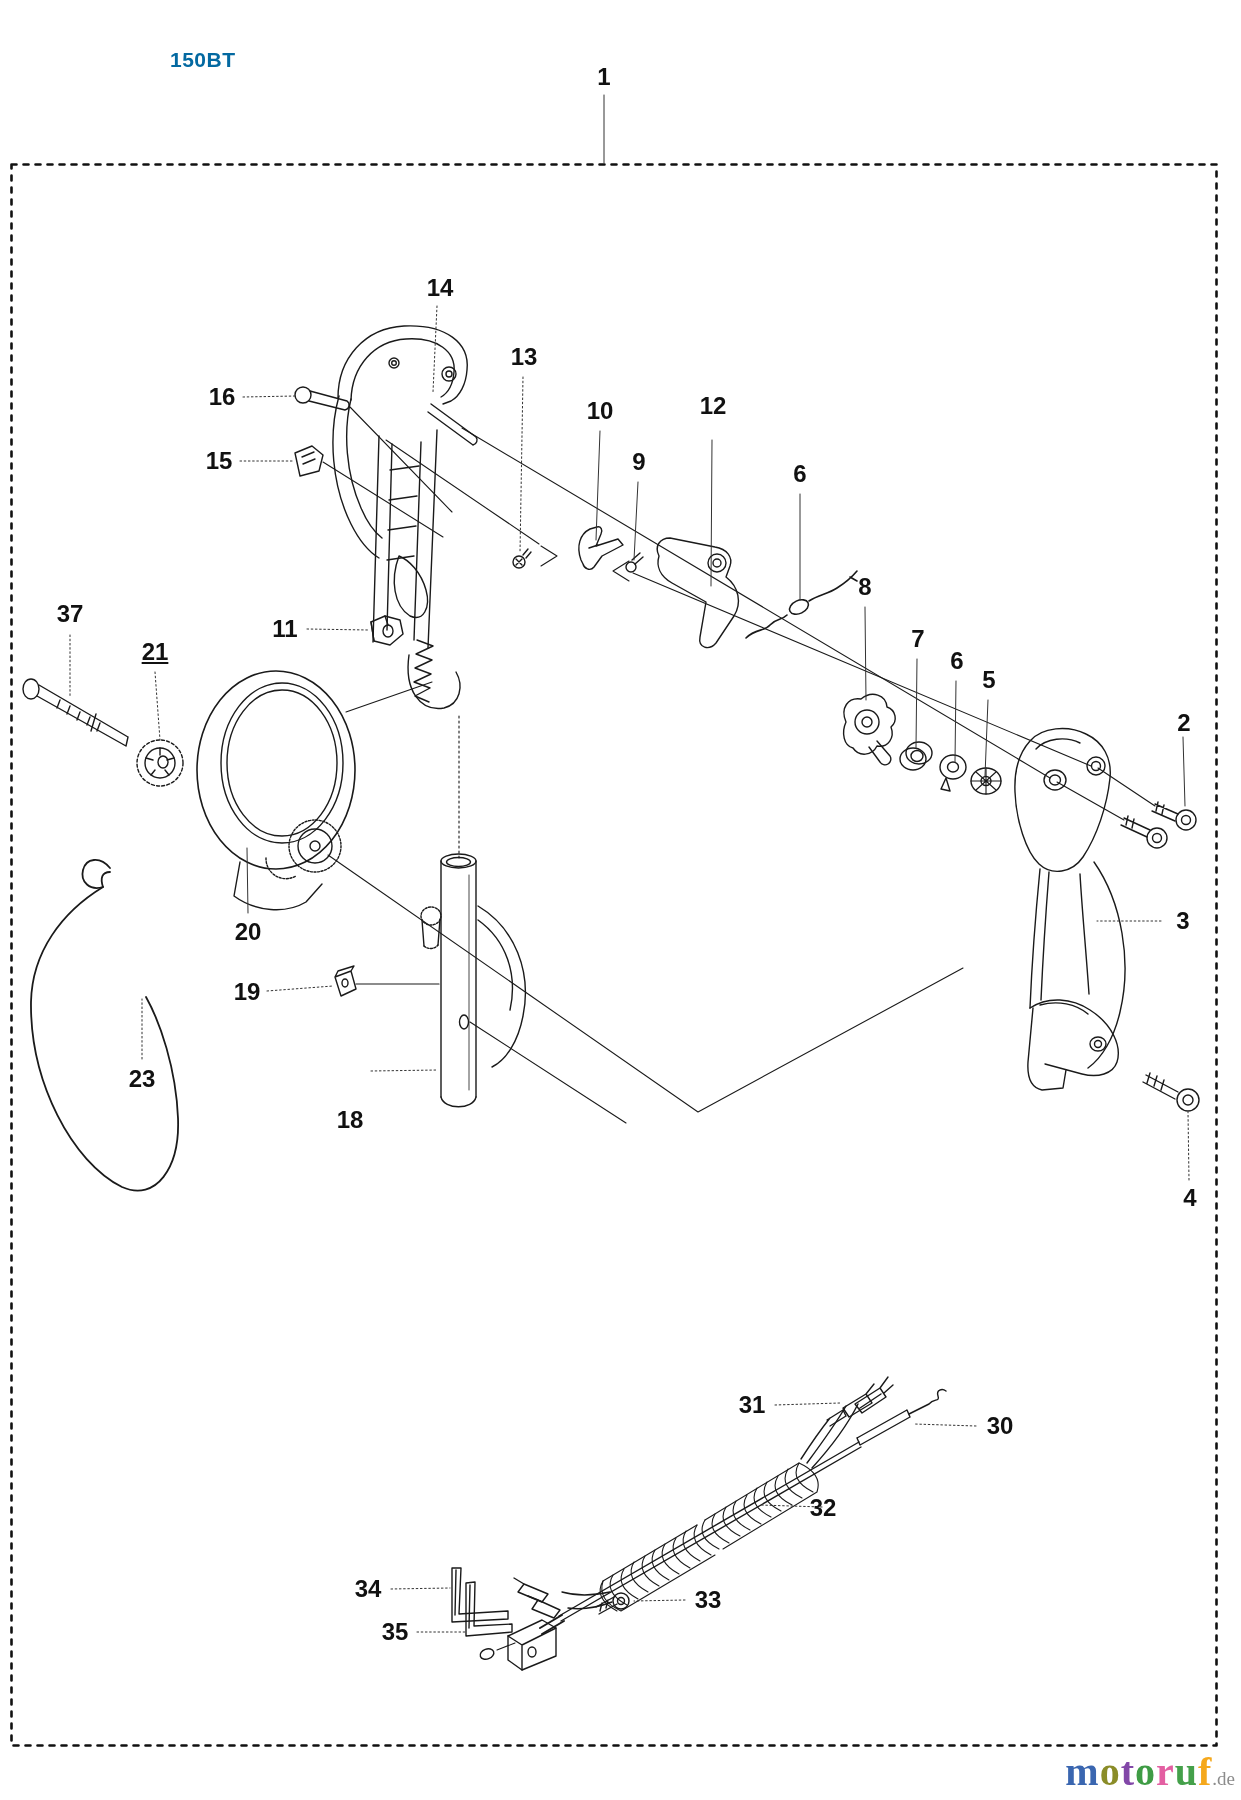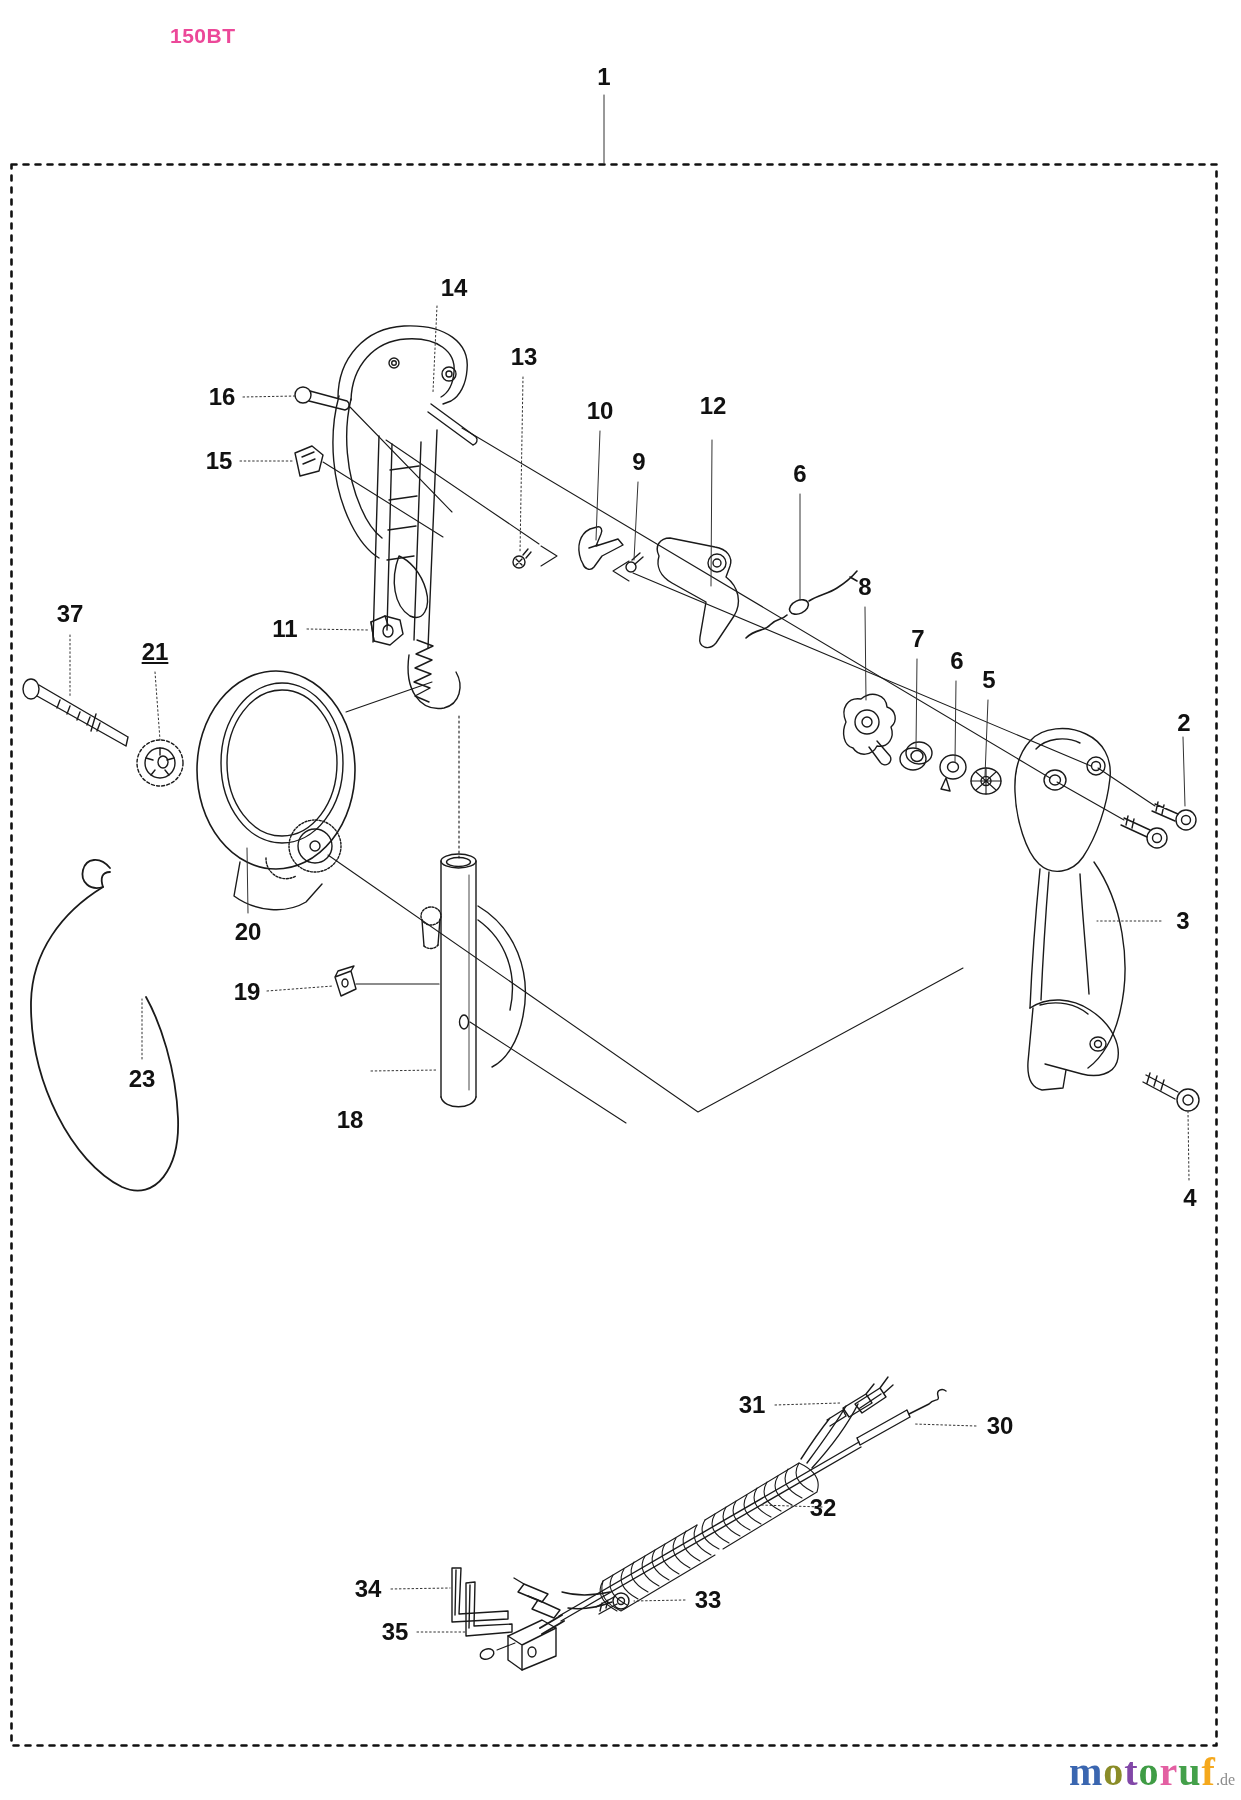--- a/index.html
+++ b/index.html
@@ -1,25 +1,25 @@
 <!DOCTYPE html>
 <html><head>
 <meta charset="utf-8">
 <style>
   html,body{margin:0;padding:0;background:#fff;}
   .page{position:relative;width:1241px;height:1800px;background:#ffffff;overflow:hidden;
         font-family:"Liberation Sans",sans-serif;}
-  .model{position:absolute;left:170px;top:24px;font-size:21px;font-weight:bold;color:#ec4899;
+  .model{position:absolute;left:170px;top:48px;font-size:21px;font-weight:bold;color:#0369a1;
          letter-spacing:.5px;}
   #art{position:absolute;left:0;top:0;}
   .part-label{position:absolute;transform:translate(-50%,-50%);font-size:24px;font-weight:bold;
               color:#111;line-height:1;white-space:nowrap;}
   .watermark{position:absolute;right:6px;top:1752px;font-family:"Liberation Serif",serif;
              font-weight:bold;font-size:40px;line-height:1;letter-spacing:1px;}
-  .watermark .wm-suffix{font-size:16px;font-weight:normal;letter-spacing:0;margin-top:31px;}
+  .watermark .wm-suffix{font-size:19px;font-weight:normal;letter-spacing:0;margin-top:31px;}
 </style>
 </head>
 <body>
 
 <div class="page">
 
   <div class="model">150BT</div>
 
   <svg id="art" width="1241" height="1800" viewBox="0 0 1241 1800" fill="none" stroke="#1a1a1a" stroke-width="1.4" stroke-linecap="round" stroke-linejoin="round">
 
@@ -303,21 +303,21 @@
       <div class="part-label" style="left: 1190px; top: 1198px;">4</div>
       <div class="part-label" style="left: 989px; top: 680px;">5</div>
       <div class="part-label" style="left: 957px; top: 661px;">6</div>
       <div class="part-label" style="left: 918px; top: 639px;">7</div>
       <div class="part-label" style="left: 865px; top: 587px;">8</div>
       <div class="part-label" style="left: 639px; top: 462px;">9</div>
       <div class="part-label" style="left: 600px; top: 411px;">10</div>
       <div class="part-label" style="left: 800px; top: 474px;">6</div>
       <div class="part-label" style="left: 713px; top: 406px;">12</div>
       <div class="part-label" style="left: 524px; top: 357px;">13</div>
-      <div class="part-label" style="left: 454px; top: 288px;">14</div>
+      <div class="part-label" style="left: 440px; top: 288px;">14</div>
       <div class="part-label" style="left: 219px; top: 461px;">15</div>
       <div class="part-label" style="left: 222px; top: 397px;">16</div>
       <div class="part-label" style="left: 285px; top: 629px;">11</div>
       <div class="part-label" style="left: 350px; top: 1072px; margin-top: 48px;">18</div>
       <div class="part-label" style="left: 247px; top: 992px;">19</div>
       <div class="part-label" style="left: 248px; top: 932px;">20</div>
       <div class="part-label" style="left: 155px; top: 652px; text-decoration: underline;">21</div>
       <div class="part-label" style="left: 70px; top: 614px;">37</div>
       <div class="part-label" style="left: 142px; top: 1079px;">23</div>
       <div class="part-label" style="left: 1000px; top: 1426px;">30</div>

